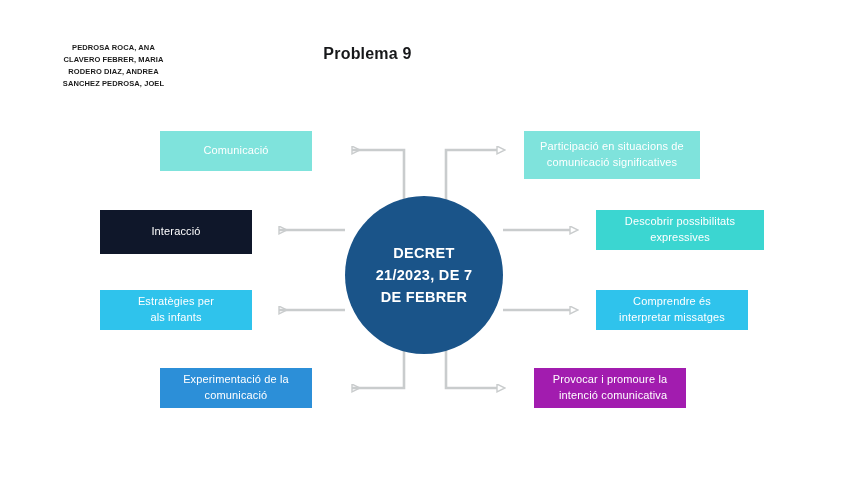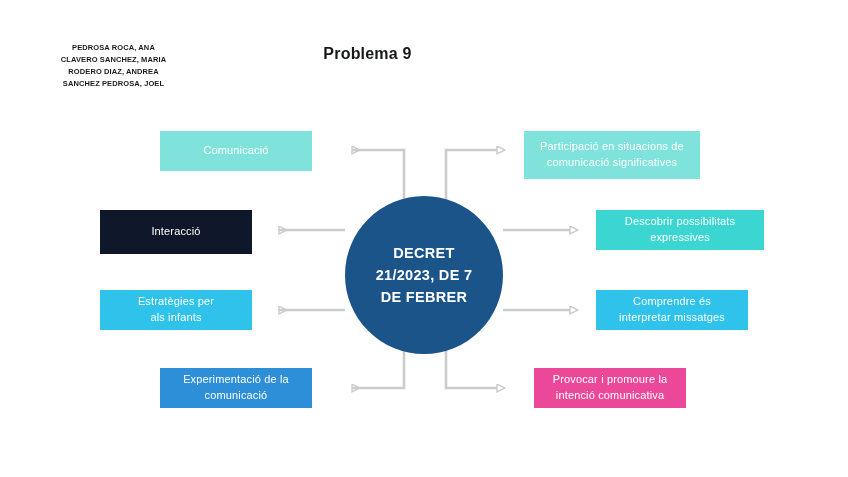--- a/index.html
+++ b/index.html
@@ -97,21 +97,21 @@
     padding: 0 7px;
     box-sizing: border-box;
     white-space: pre-line;
   }
 </style>
 </head>
 <body>
 
 <div id="authors">
   <div>PEDROSA ROCA, ANA</div>
-  <div>CLAVERO SANCHEZ, MARIA</div>
+  <div>CLAVERO FEBRER, MARIA</div>
   <div>RODERO DIAZ, ANDREA</div>
   <div>SANCHEZ PEDROSA, JOEL</div>
 </div>
 
 <div id="page-title">Problema 9</div>
 
 <div id="diagram">
 
   <svg id="connectors" viewBox="0 0 848 477" xmlns="http://www.w3.org/2000/svg">
     <defs>
@@ -166,21 +166,21 @@
   <div class="node-box" style="left: 596px; top: 210px; width: 168px; height: 40px; background: rgb(59, 214, 209);">
     <span>Descobrir possibilitats
 expressives</span>
   </div>
 
   <div class="node-box" style="left: 596px; top: 290px; width: 152px; height: 40px; background: rgb(47, 195, 236);">
     <span>Comprendre és
 interpretar missatges</span>
   </div>
 
-  <div class="node-box" style="left: 534px; top: 368px; width: 152px; height: 40px; background: #ec4899;">
+  <div class="node-box" style="left: 534px; top: 368px; width: 152px; height: 40px; background: #a21caf; text-align: right;">
     <span>Provocar i promoure la
 intenció comunicativa</span>
   </div>
 
   <div id="center-node" style="background: rgb(26, 84, 137);">
     <span>DECRET
 21/2023, DE 7
 DE FEBRER</span>
   </div>
 

